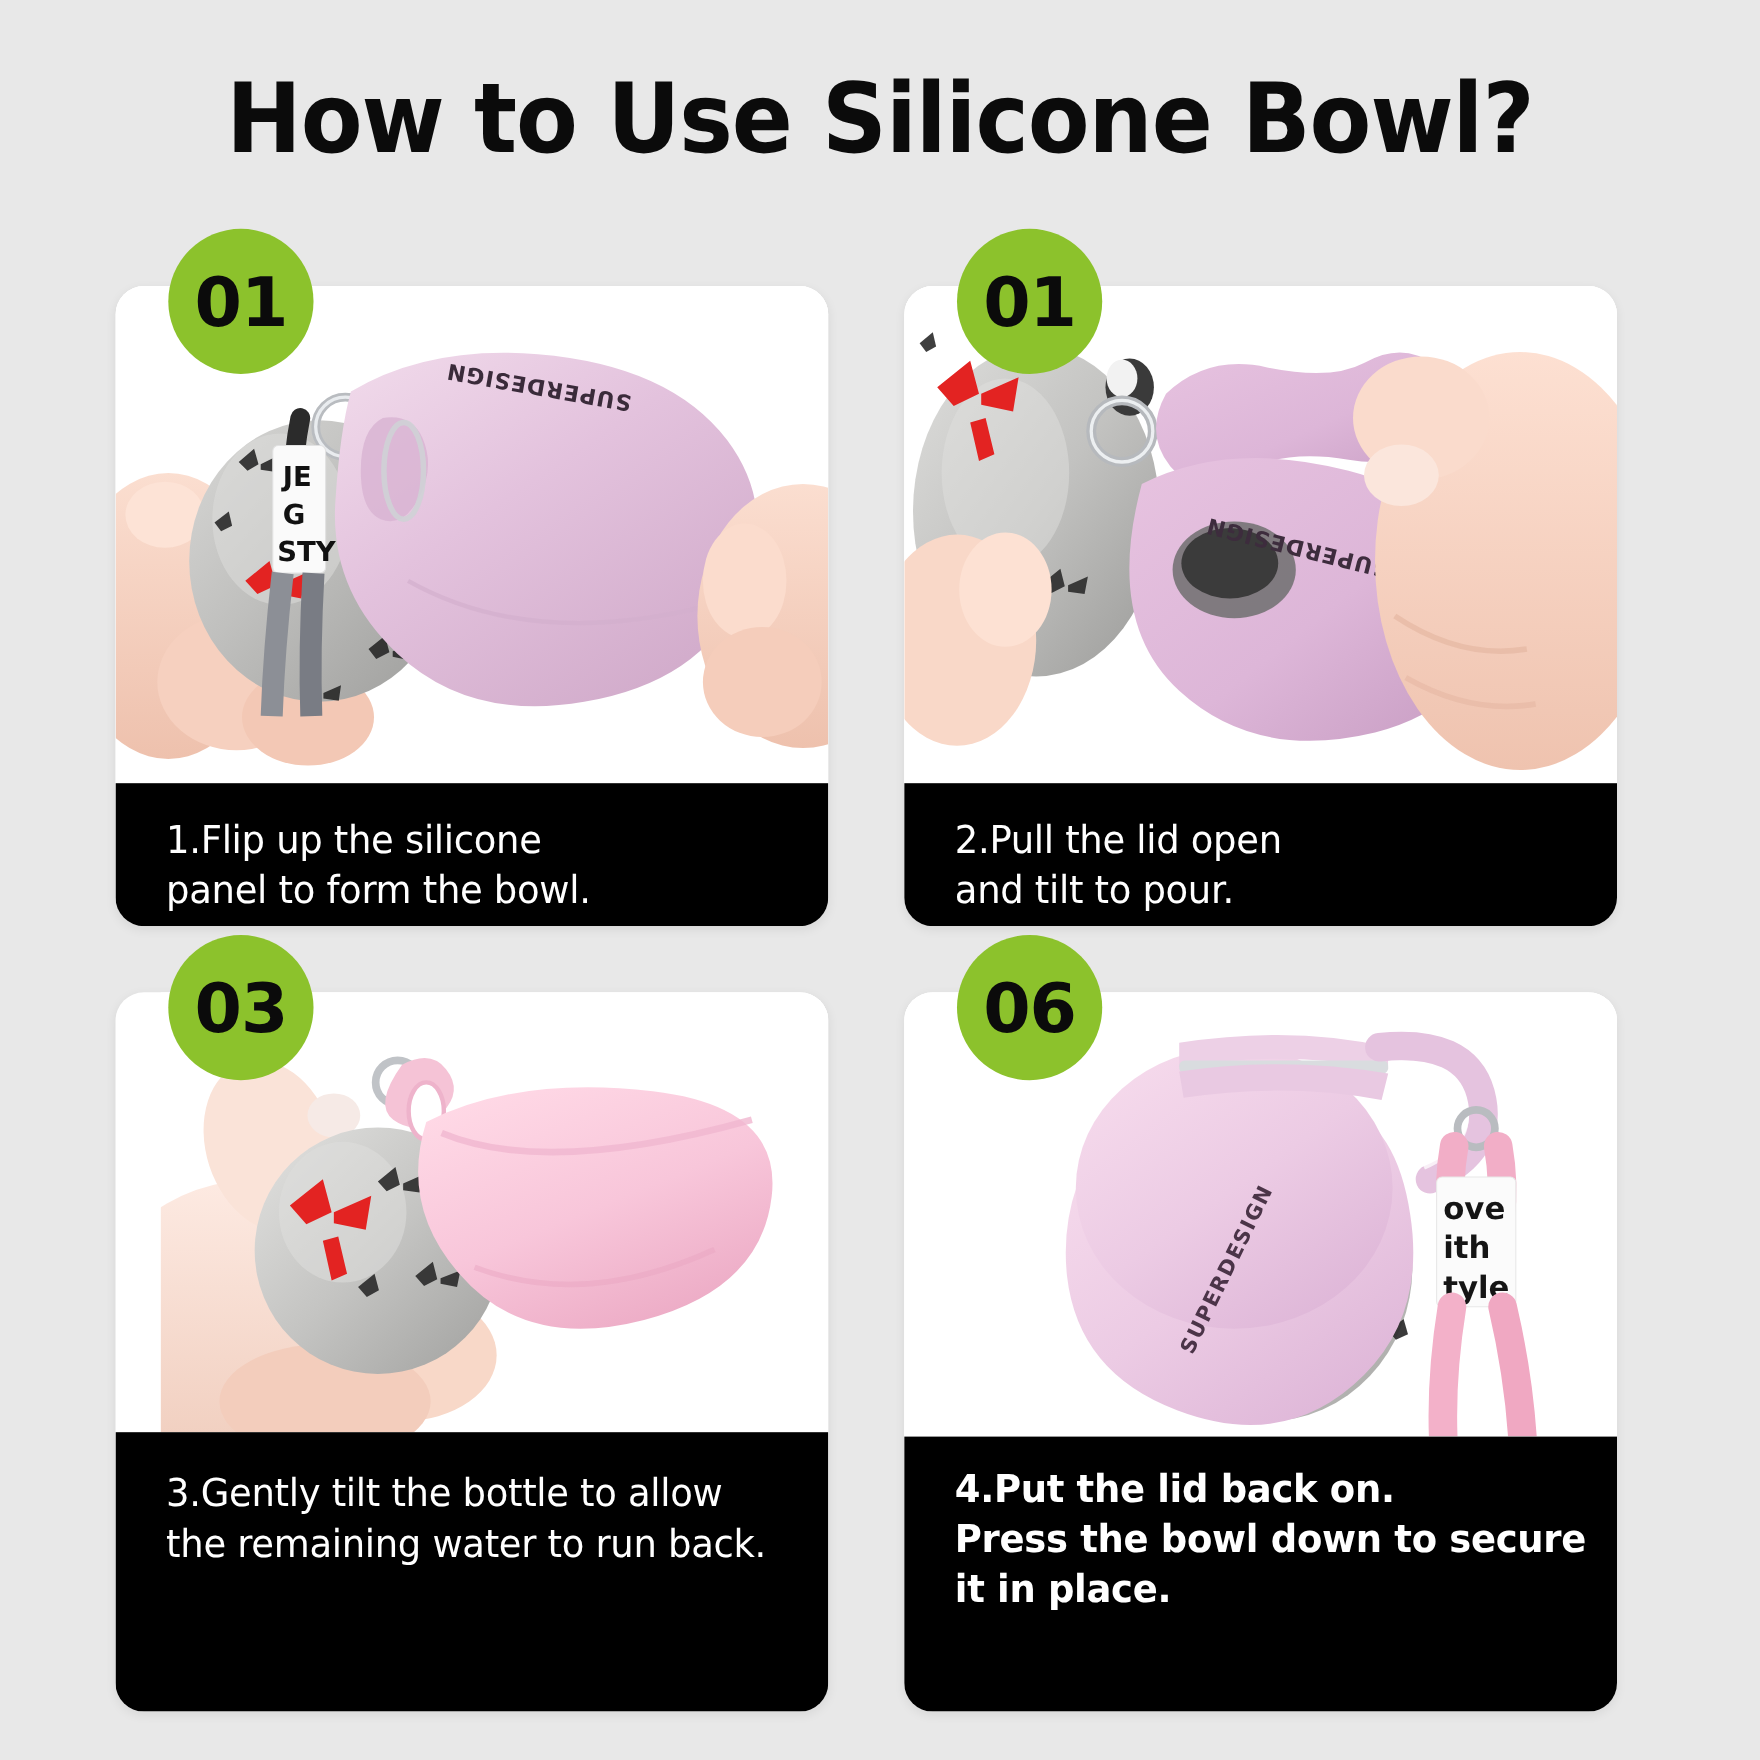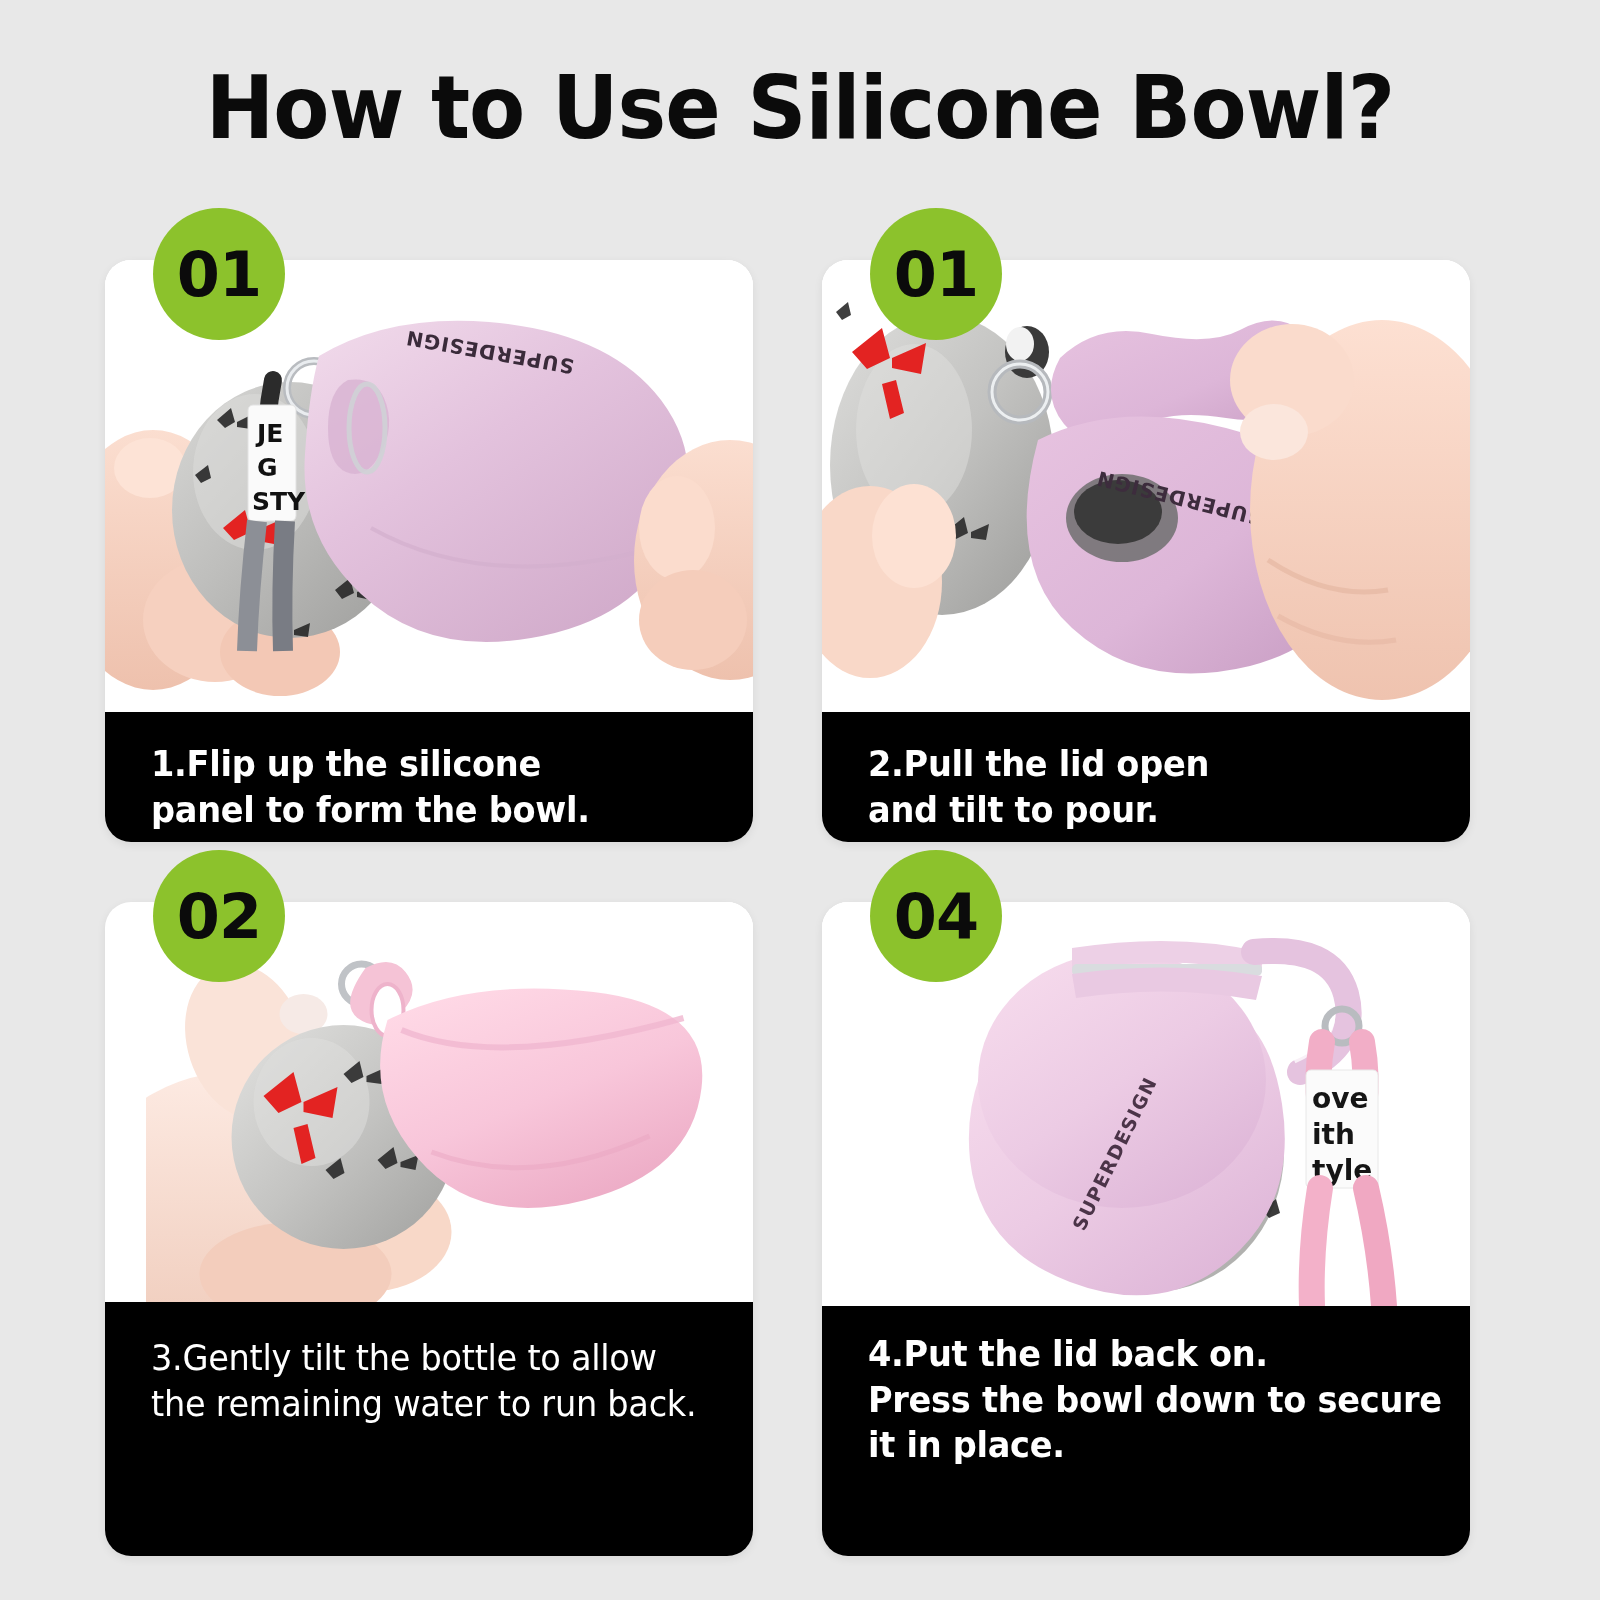--- a/index.html
+++ b/index.html
@@ -69,21 +69,21 @@
     left:0; right:0; bottom:0;
     background:#000000;
     color:#ffffff;
     padding:30px 42px 30px 46px;
     font-family:"DejaVu Sans", sans-serif;
     font-size:35px;
     font-weight:400;
     line-height:1.30;
     letter-spacing:-0.3px;
   }
-  .c1 .caption, .c2 .caption { height:130px;font-weight:bold; }
+  .c1 .caption, .c2 .caption { height:130px; }
   .c3 .caption { height:254px; padding-top:34px; }
   .c4 .caption { height:250px; padding-top:26px;font-weight:bold; }
   .caption .ln { display:block; white-space:nowrap; transform:scaleX(0.96); transform-origin:left center; }
 
   
   .badge {
     position:absolute;
     width:132px; height:132px;
     border-radius:50%;
     background:#8cc22c;
@@ -347,21 +347,21 @@
               </g>
             </g>
           </svg>
         </div>
       </div>
       <div class="caption">
         <span class="ln">3.Gently tilt the bottle to allow</span>
         <span class="ln">the remaining water to run back.</span>
       </div>
     </div>
-    <div class="badge b3">02</div>
+    <div class="badge b3">03</div>
 
     <div class="card c4">
       <div class="photo">
         <div class="scene">
           <svg viewBox="0 0 648 404" preserveAspectRatio="xMidYMid slice">
             <defs>
               <linearGradient id="g4bowl" x1="0.1" y1="0" x2="0.9" y2="1">
                 <stop offset="0%" stop-color="#f7dced"></stop>
                   <stop offset="50%" stop-color="#eccbe4"></stop>
                 <stop offset="100%" stop-color="#dcb3d6"></stop>
@@ -422,16 +422,16 @@
             </g>
           </svg>
         </div>
       </div>
       <div class="caption">
         <span class="ln">4.Put the lid back on.</span>
         <span class="ln">Press the bowl down to secure</span>
         <span class="ln">it in place.</span>
       </div>
     </div>
-    <div class="badge b4">04</div>
+    <div class="badge b4">06</div>
 
   </div>
 </div>
 
 </body></html>

